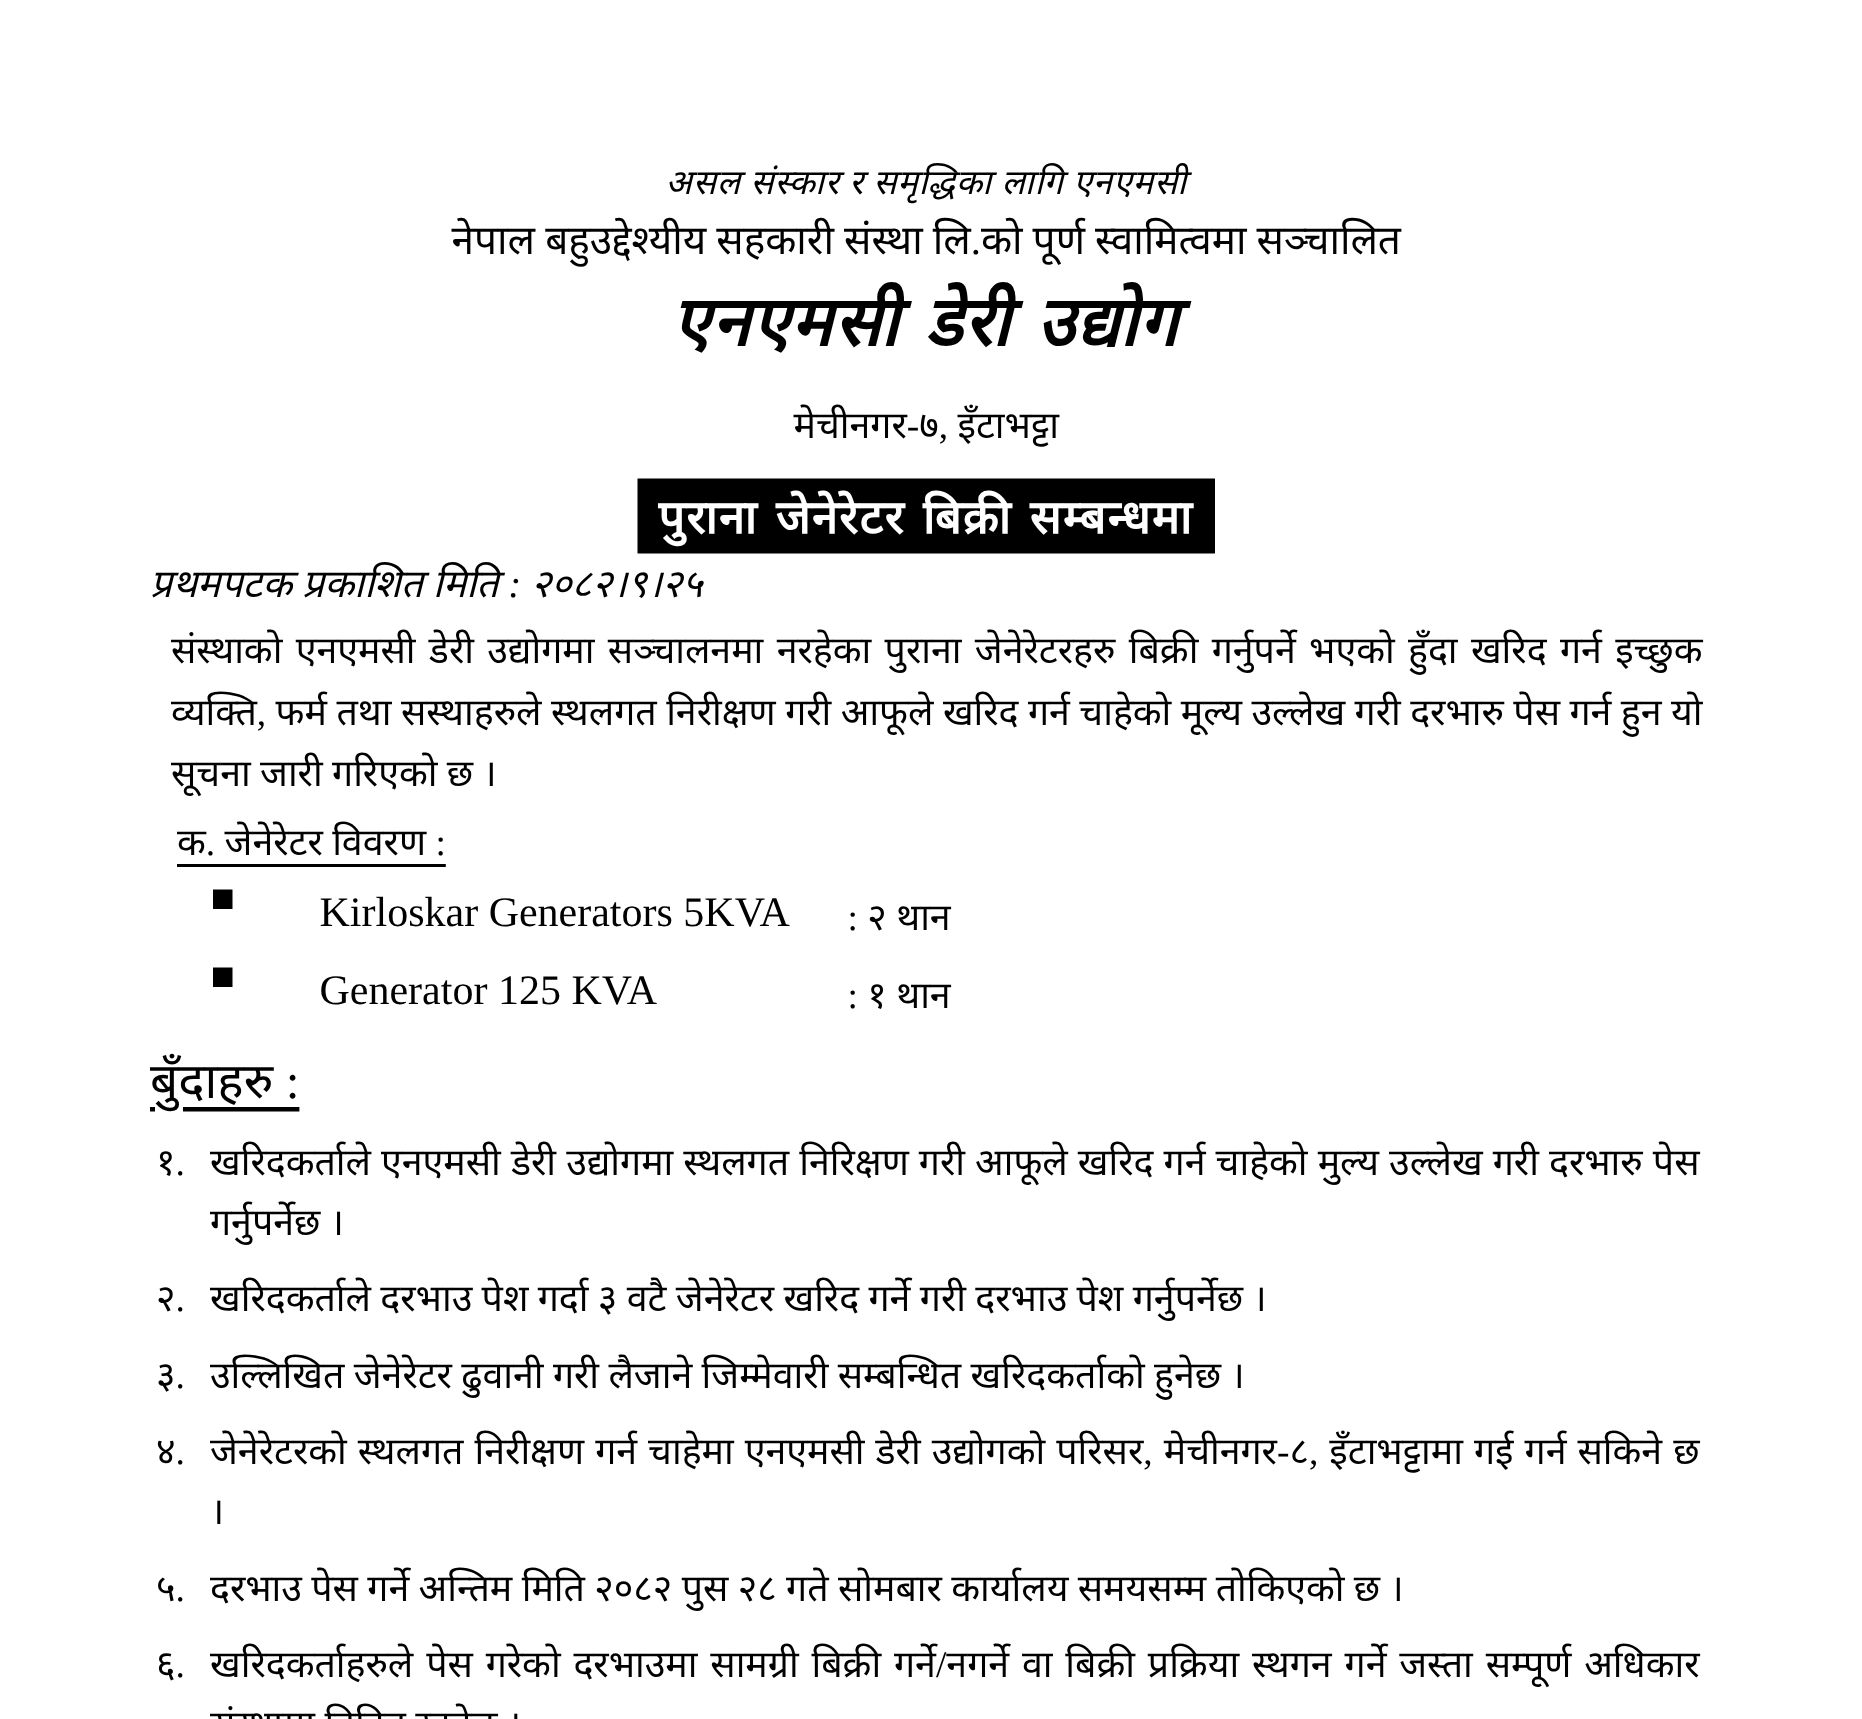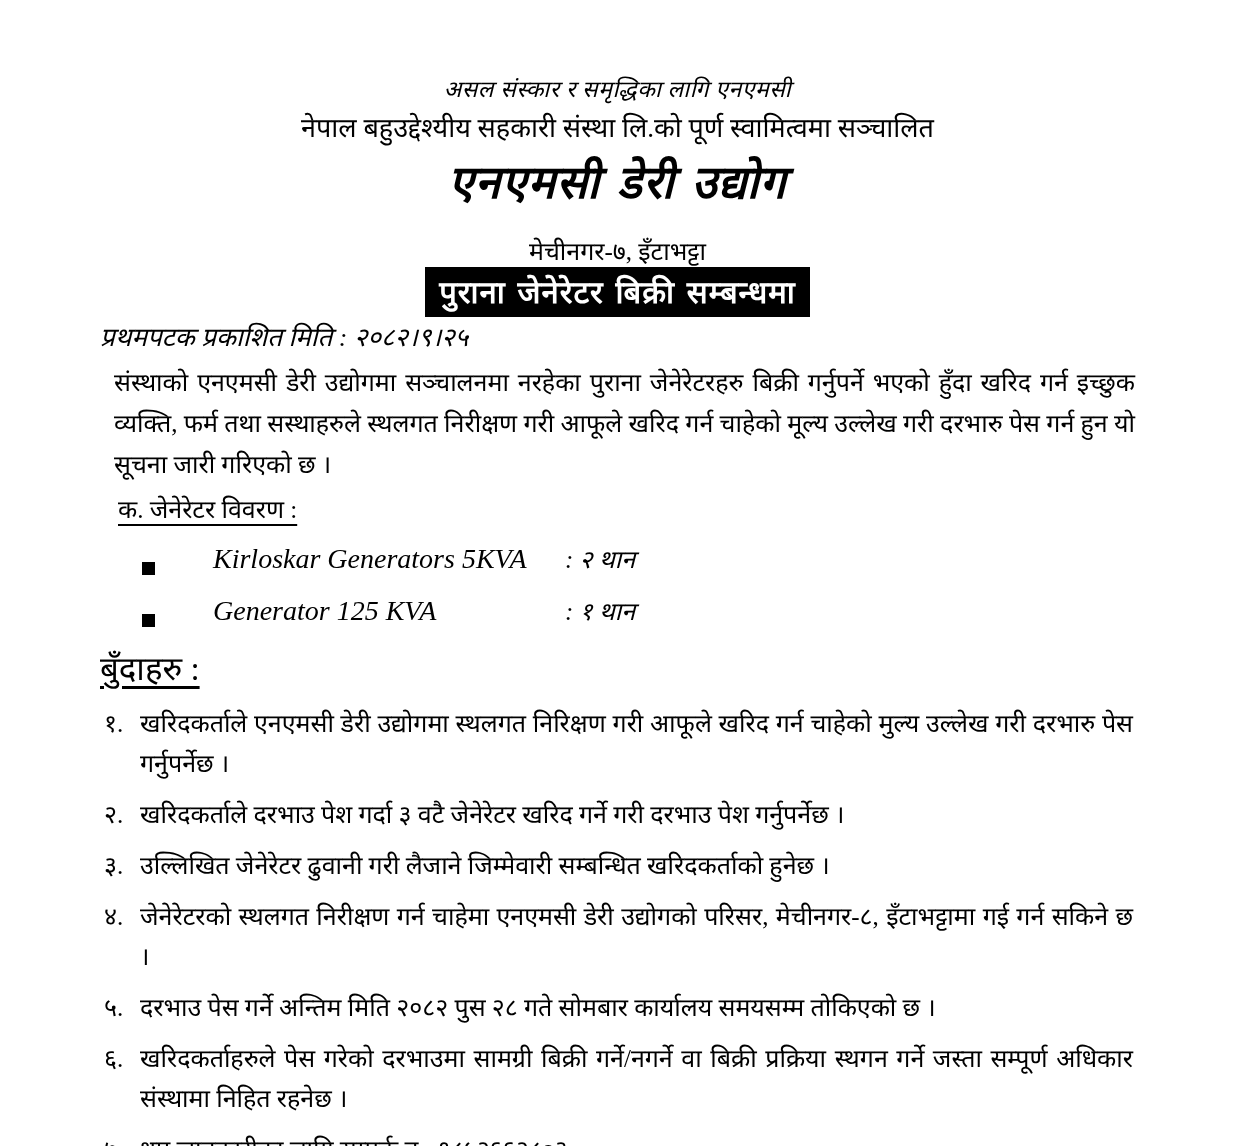--- a/index.html
+++ b/index.html
@@ -11,21 +11,21 @@
     width: 1241px;
     height: 1146px;
     color: #000000;
     font-family: "Liberation Serif", serif;
     overflow: hidden;
   }
   .doc {
     box-sizing: border-box;
     width: 1241px;
     height: 1146px;
-    padding: 72px 106px 0 100px;
+    padding: 104px 106px 0 100px;
   }
   .center { text-align: center; }
 
   .tagline {
     font-style: italic;
     font-size: 23px;
     letter-spacing: 0.5px;
   }
   .subtitle {
     font-size: 27px;
@@ -39,21 +39,21 @@
     letter-spacing: 1px;
     font-style: italic;
   }
   .address {
     font-size: 25px;
     margin-top: 22px;
   }
   .banner-wrap {
     display: flex;
     justify-content: center;
-    margin-top: 0;
+    margin-top: 20px;
   }
   .banner {
     background: #000000;
     color: #ffffff;
     font-family: "DejaVu Sans", sans-serif;
     font-weight: bold;
     font-size: 31px;
     padding: 3px 14px 5px 14px;
     letter-spacing: 1px;
   }
@@ -75,24 +75,23 @@
     margin-top: 6px;
     padding-left: 18px;
   }
   .gen-heading span {
     text-decoration: underline;
     text-underline-offset: 6px;
   }
   .gen-list { margin-top: 16px; }
   .gen-row {
     display: flex;
-    align-items: flex-end;
+    align-items: flex-start;
     margin: 0 0 18px 42px;
     height: 34px;
-    font-style: italic;
   }
   .gen-bullet {
     width: 13px;
     height: 13px;
     background: #000000;
     flex-shrink: 0;
   }
   .gen-name {
     margin-left: 58px;
     width: 352px;

